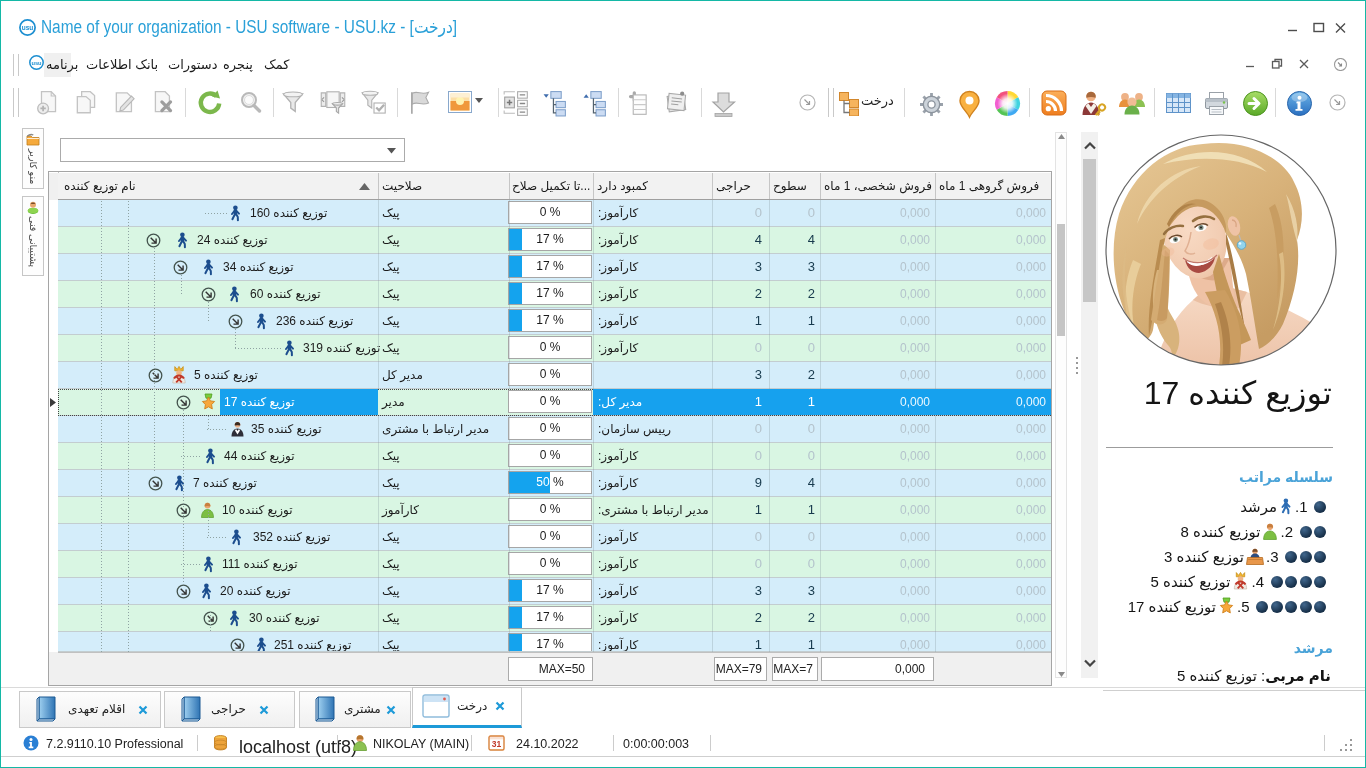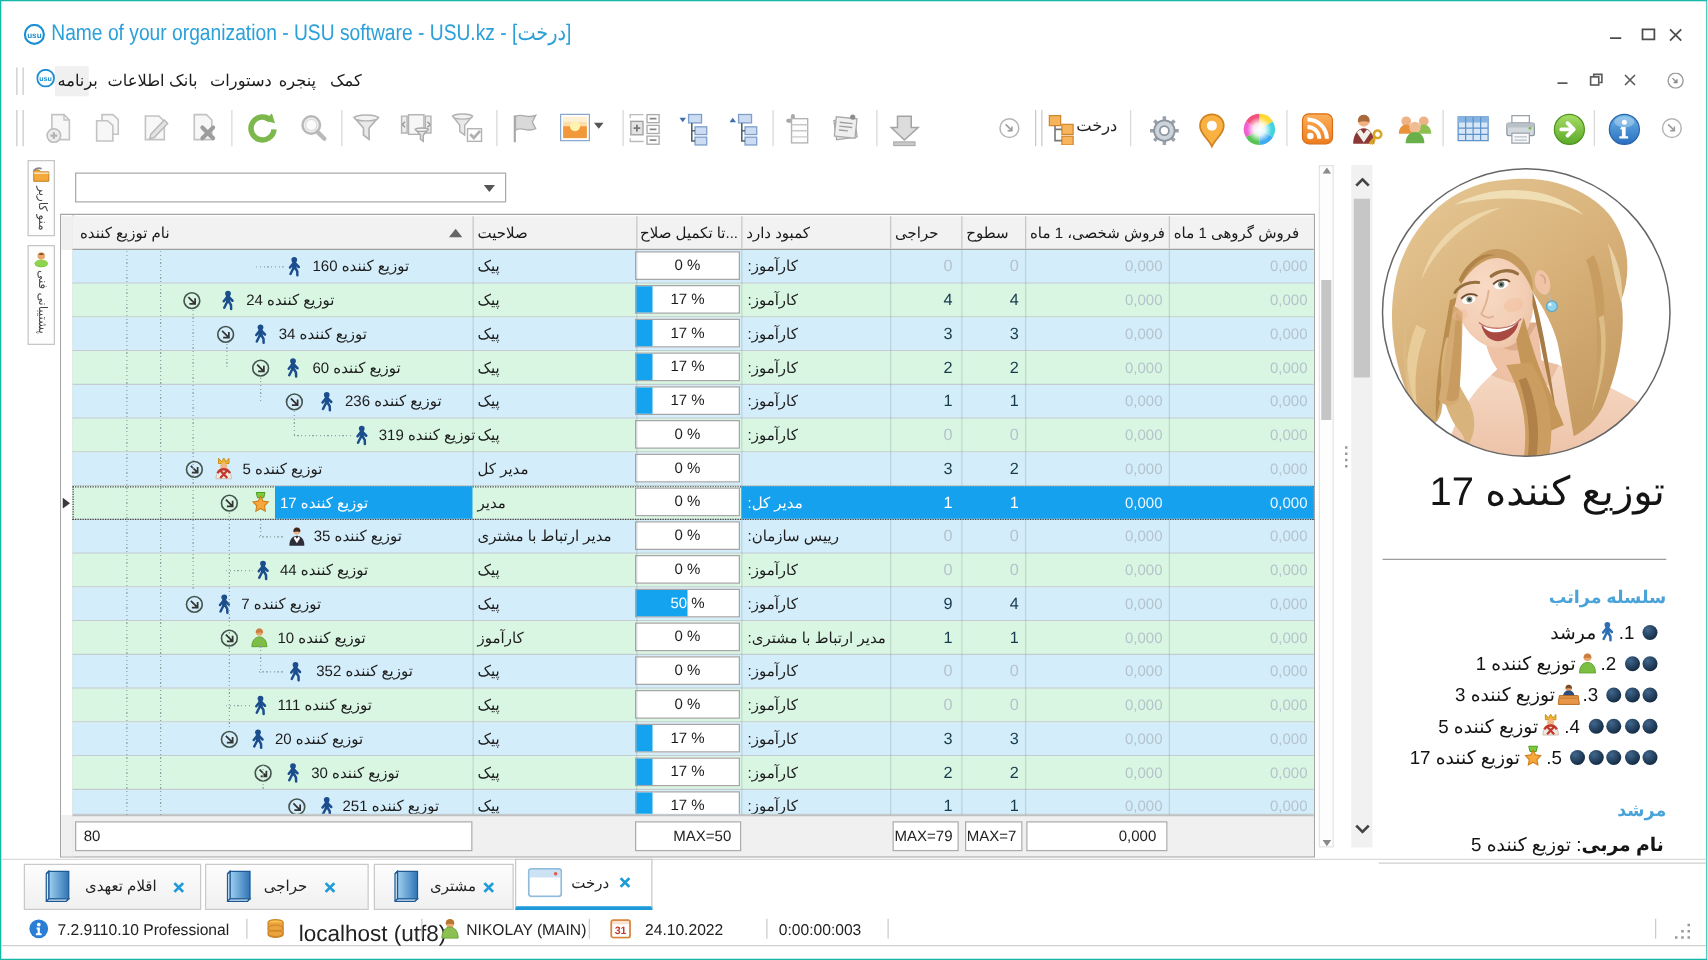--- a/index.html
+++ b/index.html
@@ -745,21 +745,20 @@
 <div class="ab" style="left:711px;top:415px;width:1px;height:236px;background:rgba(125,145,150,.28)"></div>
 <div class="ab" style="left:768px;top:199px;width:1px;height:189px;background:rgba(125,145,150,.28)"></div>
 <div class="ab" style="left:768px;top:415px;width:1px;height:236px;background:rgba(125,145,150,.28)"></div>
 <div class="ab" style="left:819px;top:199px;width:1px;height:189px;background:rgba(125,145,150,.28)"></div>
 <div class="ab" style="left:819px;top:415px;width:1px;height:236px;background:rgba(125,145,150,.28)"></div>
 <div class="ab" style="left:934px;top:199px;width:1px;height:189px;background:rgba(125,145,150,.28)"></div>
 <div class="ab" style="left:934px;top:415px;width:1px;height:236px;background:rgba(125,145,150,.28)"></div>
 </div>
 
 <div class="ab" style="left:57px;top:651px;width:993px;height:33px;background:#f0f0f0;border-top:1px solid #c0c0c0;box-sizing:border-box">
-<div class="fbox" style="left:2px;top:4px;width:318px;height:24px;padding-left:6px">80</div>
 <div class="fbox" style="left:450px;top:4px;width:85px;height:24px;text-align:right;padding-right:7px;box-sizing:border-box">MAX=50</div>
 <div class="fbox" style="left:656px;top:4px;width:53px;height:24px;text-align:right;padding-right:4px">MAX=79</div>
 <div class="fbox" style="left:714px;top:4px;width:46px;height:24px;text-align:right;padding-right:4px">MAX=7</div>
 <div class="fbox" style="left:763px;top:4px;width:113px;height:24px;text-align:right;padding-right:8px;box-sizing:border-box">0,000</div>
 </div>
 
 <div class="ab" style="left:1054px;top:131px;width:12px;height:546px;background:#fdfdfd;border:1px solid #e3e3e3;box-sizing:border-box"></div>
 <svg class="ab" style="left:1057px;top:133px" width="7" height="5" viewBox="0 0 7 5">
         <path d="M3.5,0 L7,5 H0 Z" fill="#8a8a8a"></path>
       </svg>
@@ -885,21 +884,21 @@
               <path d="M6.2,8.6 L3.4,14.2"></path>
               <path d="M6.8,8.6 L8.8,12 8.9,15.2"></path>
               <path d="M5.4,6 L3,9"></path>
               <path d="M7.4,6 L10,8.6"></path>
             </g>
           </svg><span class="ht">مرشد</span></div>
 <div class="ab hit" style="right:39px;top:519px"><span class="bl"></span><span class="bl"></span><span class="hn">2.</span><svg width="16" height="17" viewBox="0 0 15 16" style="vertical-align:-3px">
             <circle cx="7.5" cy="3.6" r="2.9" fill="#eaa56e"></circle>
             <path d="M7.5,.8 a2.9,2.9 0 0 1 2.8,3.6 a5,2 0 0 0 -5.6,0 A2.9,2.9 0 0 1 7.5,.8" fill="#c87f3f"></path>
             <path d="M1.5,15.5 c0,-5 2.5,-8 6,-8 c3.5,0 6,3 6,8 Z" fill="#7cbf43" stroke="#5a9e2a" stroke-width=".7"></path>
-          </svg><span class="ht">توزیع کننده 1</span></div>
+          </svg><span class="ht">توزیع کننده 8</span></div>
 <div class="ab hit" style="right:39px;top:544px"><span class="bl"></span><span class="bl"></span><span class="bl"></span><span class="hn">3.</span><svg width="18" height="17" viewBox="0 0 18 17" style="vertical-align:-3px">
             <circle cx="9" cy="3.4" r="2.6" fill="#eaa56e"></circle>
             <path d="M9,.8 a2.6,2.6 0 0 1 2.5,3.2 a4.6,1.8 0 0 0 -5,0 A2.6,2.6 0 0 1 9,.8" fill="#7a4d2a"></path>
             <path d="M4.5,10 c0,-3 2,-4.6 4.5,-4.6 c2.5,0 4.5,1.6 4.5,4.6 Z" fill="#2c4d7e"></path>
             <path d="M1.5,9.5 h15 l1,7 h-17 Z" fill="#e8974a" stroke="#b56a20" stroke-width=".8"></path>
             <path d="M2.2,11.5 h13.6" stroke="#c07830" stroke-width=".8"></path>
           </svg><span class="ht">توزیع کننده 3</span></div>
 <div class="ab hit" style="right:39px;top:569px"><span class="bl"></span><span class="bl"></span><span class="bl"></span><span class="bl"></span><span class="hn">4.</span><svg width="17" height="18" viewBox="0 0 16 18" style="vertical-align:-3px">
             <path d="M3.8,.6 l2.4,2.8 1.8,-3 1.8,3 2.4,-2.8 v4.2 h-8.4 Z" fill="#f2b52c" stroke="#c8901c" stroke-width=".8"></path>
             <circle cx="8" cy="7" r="2.8" fill="#f0b687"></circle>

